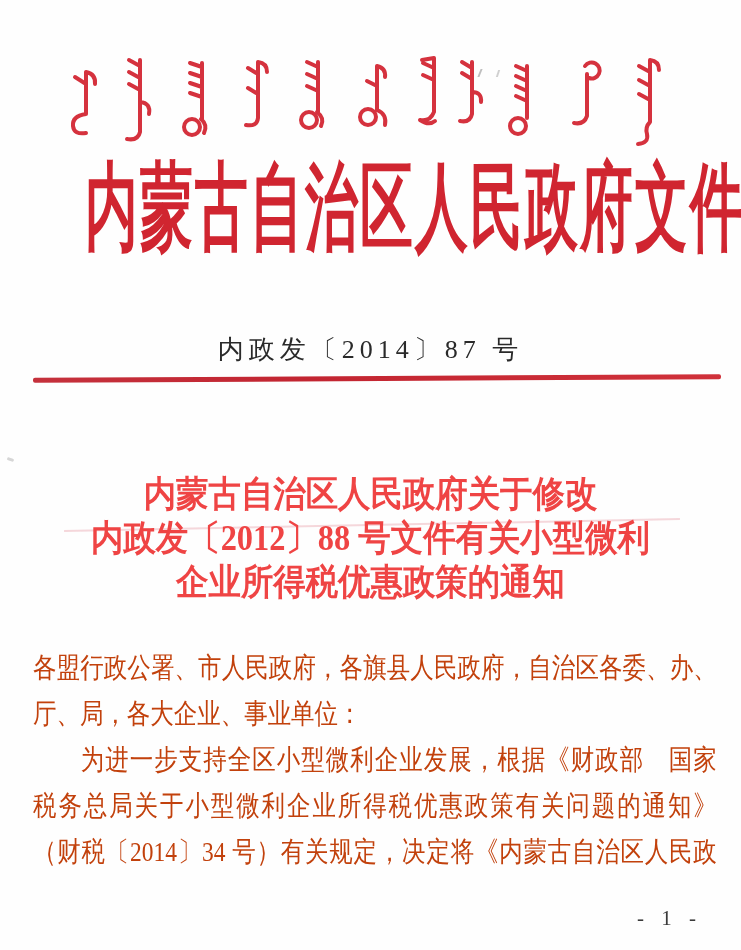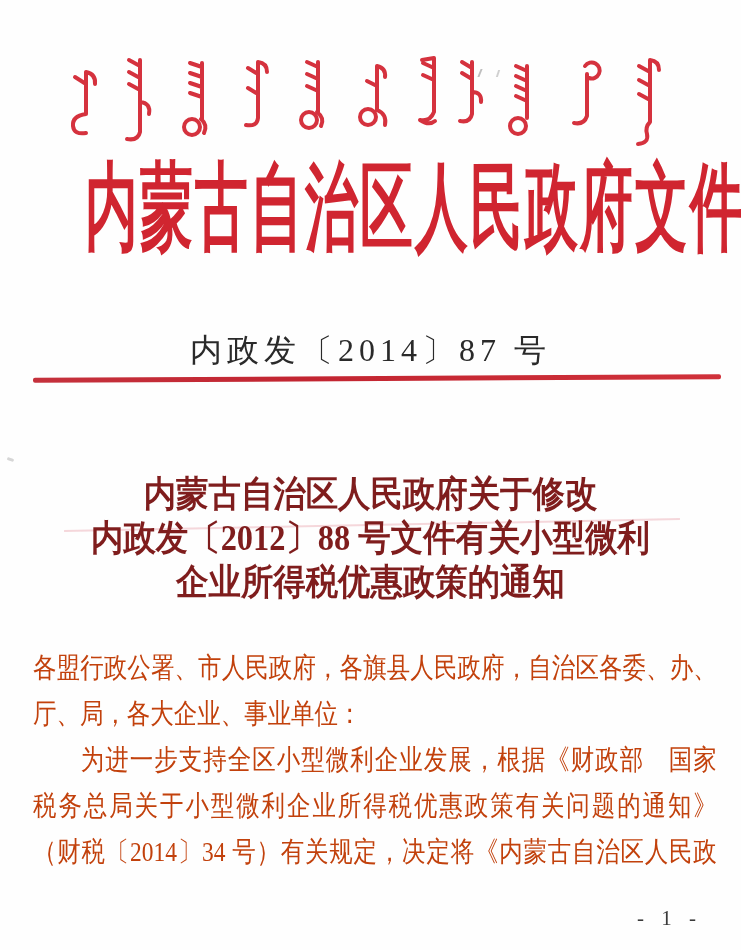--- a/index.html
+++ b/index.html
@@ -20,35 +20,35 @@
   .org-title-inner{
     display:inline-block;white-space:nowrap;
     font-size:96px;line-height:104px;font-weight:bold;
     color:#d02530;letter-spacing:4px;
     transform:scaleX(0.55);transform-origin:center top;
   }
 
   
   .doc-number{
     position:absolute;top:334px;left:0;width:741px;
-    text-align:center;font-size:32px;line-height:32px;
+    text-align:center;font-size:26px;line-height:32px;
     color:#2a2a2a;letter-spacing:5px;white-space:nowrap;
   }
 
   
   .red-rule{
     position:absolute;top:376px;left:33px;width:688px;height:4.5px;
     background:linear-gradient(90deg,#c5313c 0%,#c22531 40%,#d0313a 100%);
     transform:rotate(-0.3deg);border-radius:2px;
   }
 
   
   .doc-title{
     position:absolute;top:472px;left:0;width:741px;
-    text-align:center;font-weight:bold;color:#7f1d1d;
+    text-align:center;font-weight:bold;color:#ef4444;
   }
   .t-line{
     font-size:36px;line-height:44px;white-space:nowrap;
     transform:scaleX(0.9);transform-origin:center center;
   }
 
   
   .body-text{position:absolute;top:645px;left:33px;width:684px;color:#c2410c;}
   .b-line{
     width:816px;height:46px;font-size:28px;line-height:46px;

